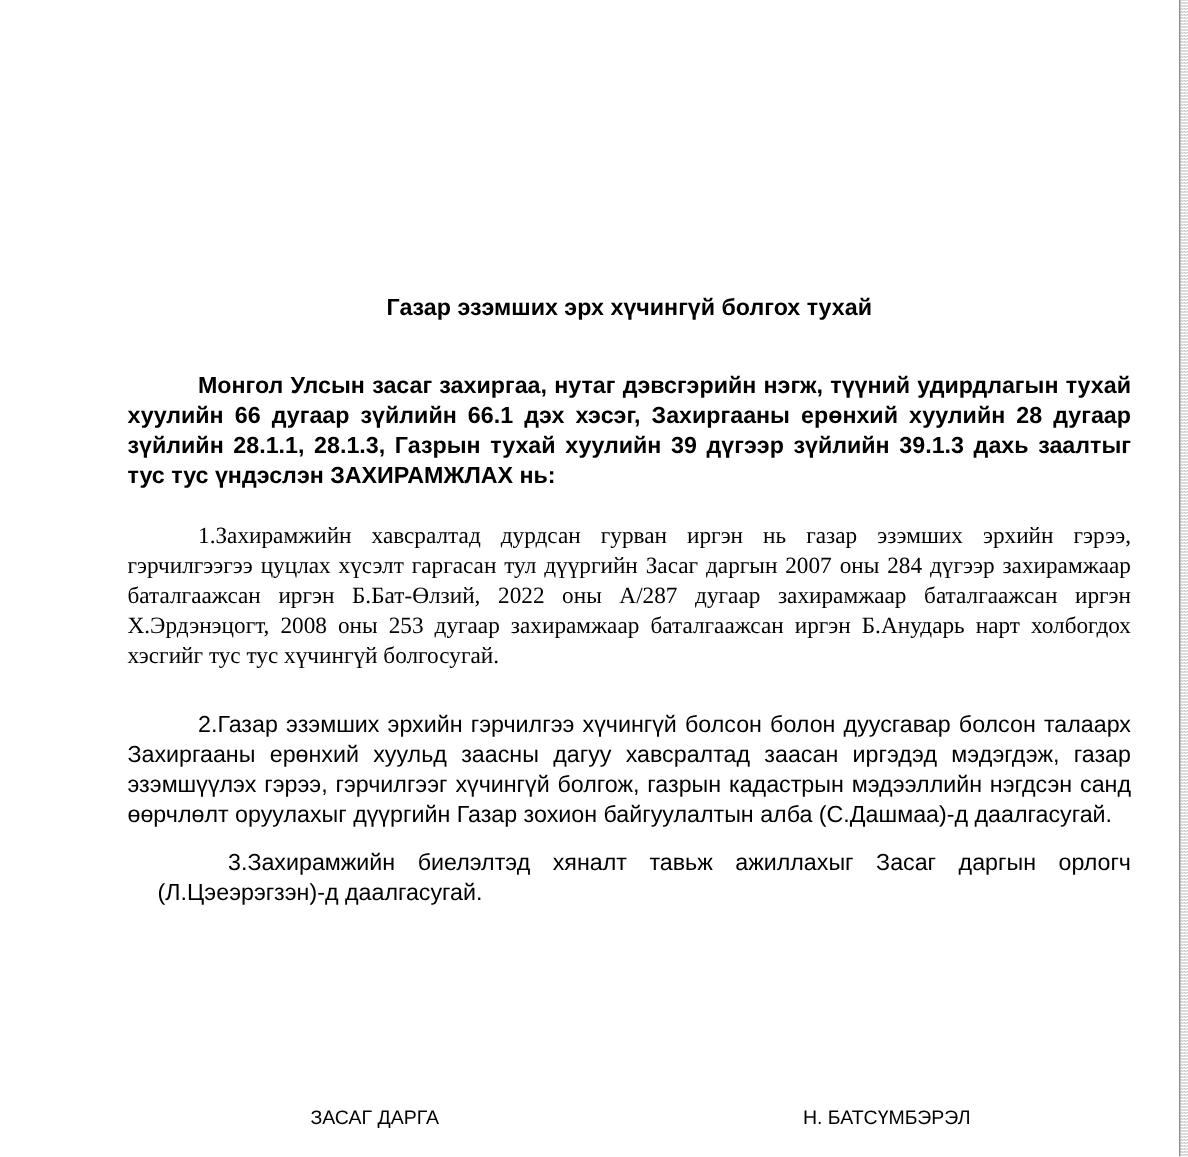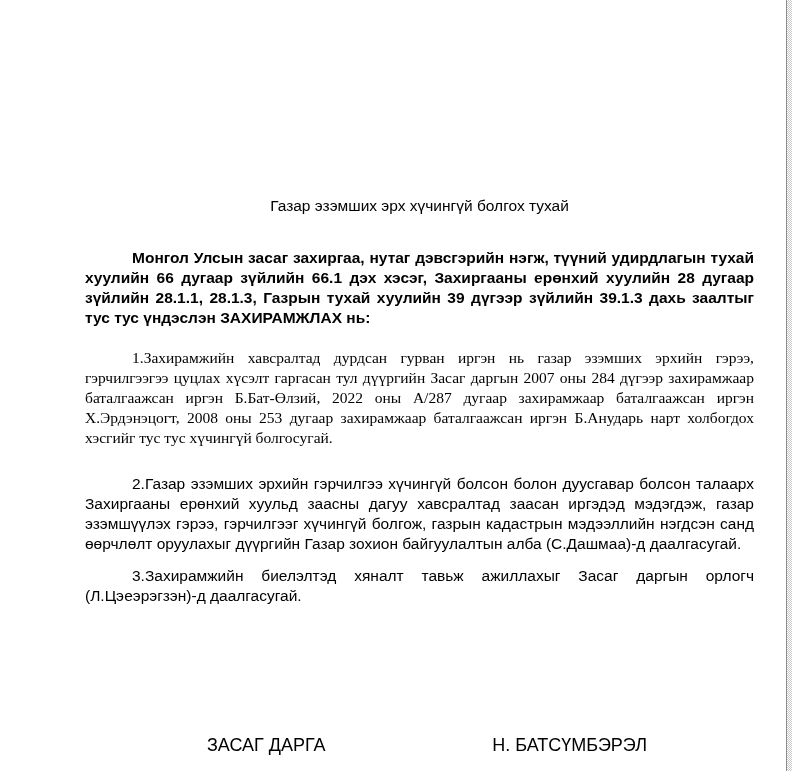--- a/index.html
+++ b/index.html
@@ -16,43 +16,43 @@
     position: absolute;
     top: 0; left: 0;
     width: 792px;
     height: 771px;
     box-sizing: border-box;
     padding: 0 38px 0 85px;
   }
   .doc-title {
     margin: 197px 0 0 0;
     font-size: 15.5px;
-    font-weight: 400;
+    font-weight: 700;
     line-height: 18px;
     text-align: center;
     white-space: nowrap;
   }
   .para {
     margin: 0;
     font-size: 15.5px;
     line-height: 20px;
     text-align: justify;
     text-indent: 47px;
   }
   .para-1 { margin-top: 33px; font-weight: bold; }
   .para-2 { margin-top: 20px; font-family: Liberation Serif, serif; }
   .para-3 { margin-top: 26px; }
-  .para-4 { margin-top: 12px; }
+  .para-4 { margin-top: 12px; margin-left: 20px; }
   .signature {
     margin-top: 130px;
     padding-left: 122px;
     padding-right: 107px;
     display: flex;
     justify-content: space-between;
-    font-size: 18px;
+    font-size: 13px;
     line-height: 18px;
     white-space: nowrap;
   }
   .page-right-edge {
     position: absolute;
     top: 0;
     right: 0;
     width: 6px;
     height: 771px;
     box-sizing: border-box;

